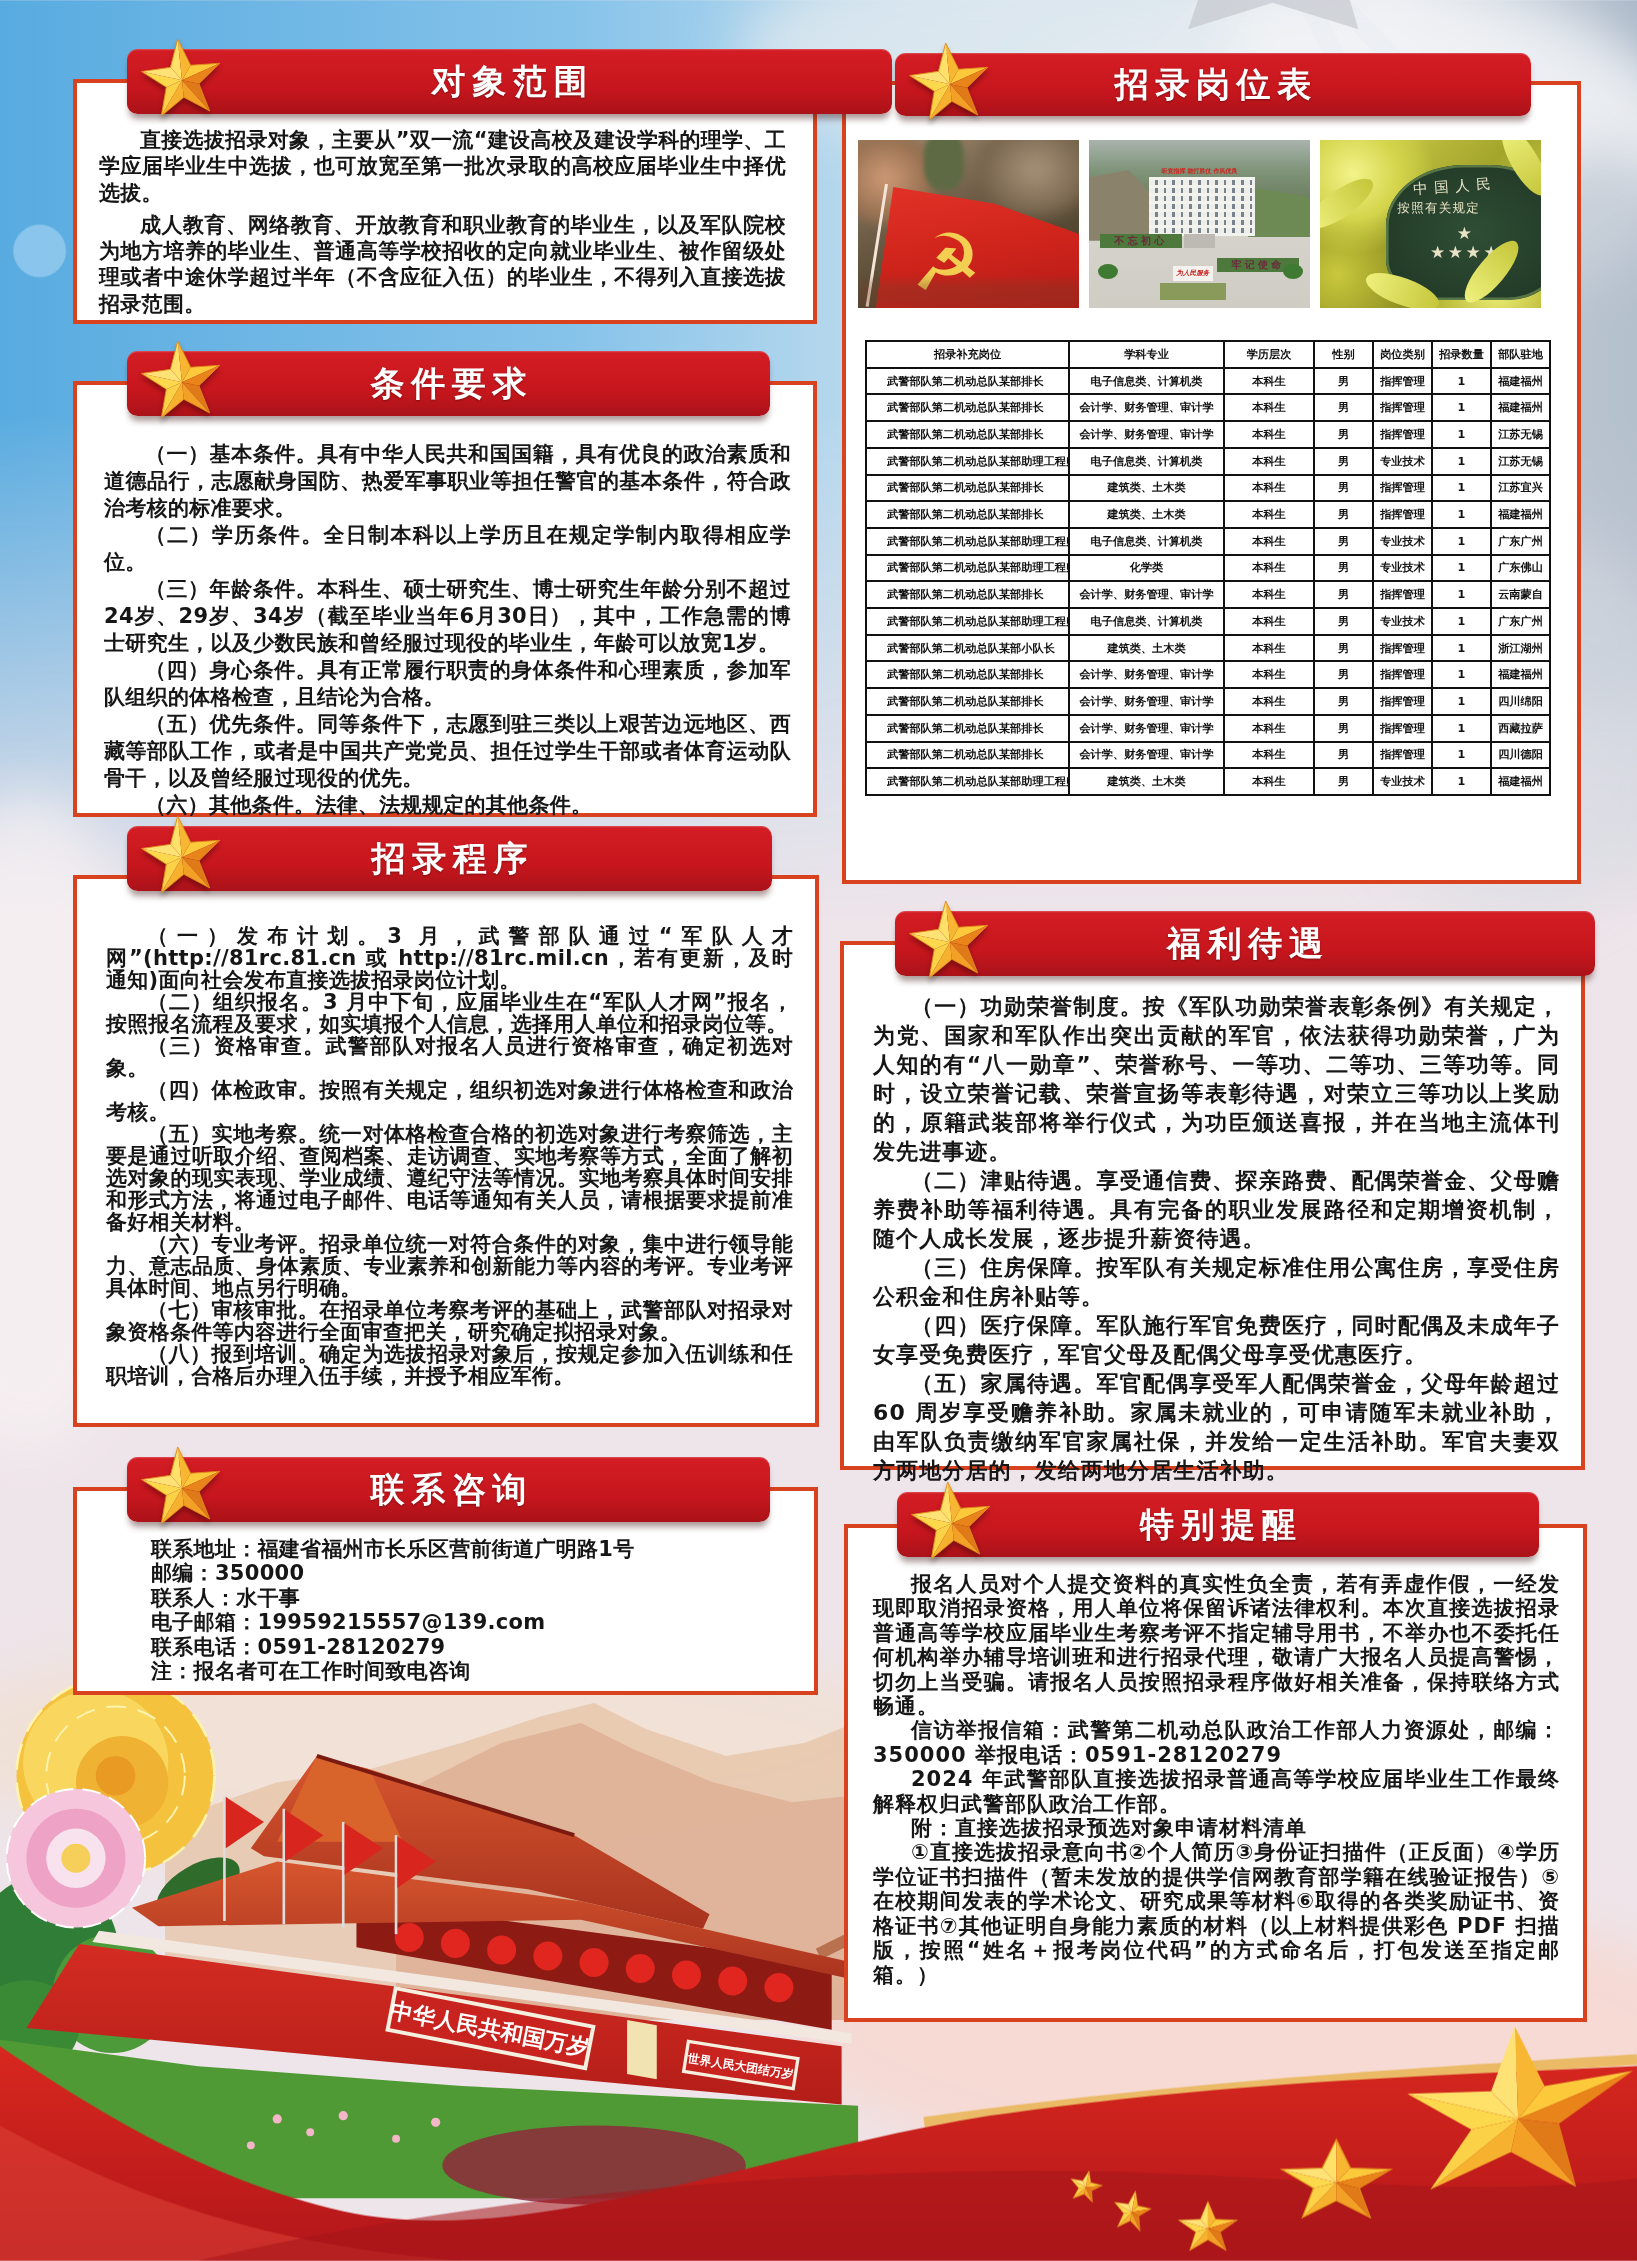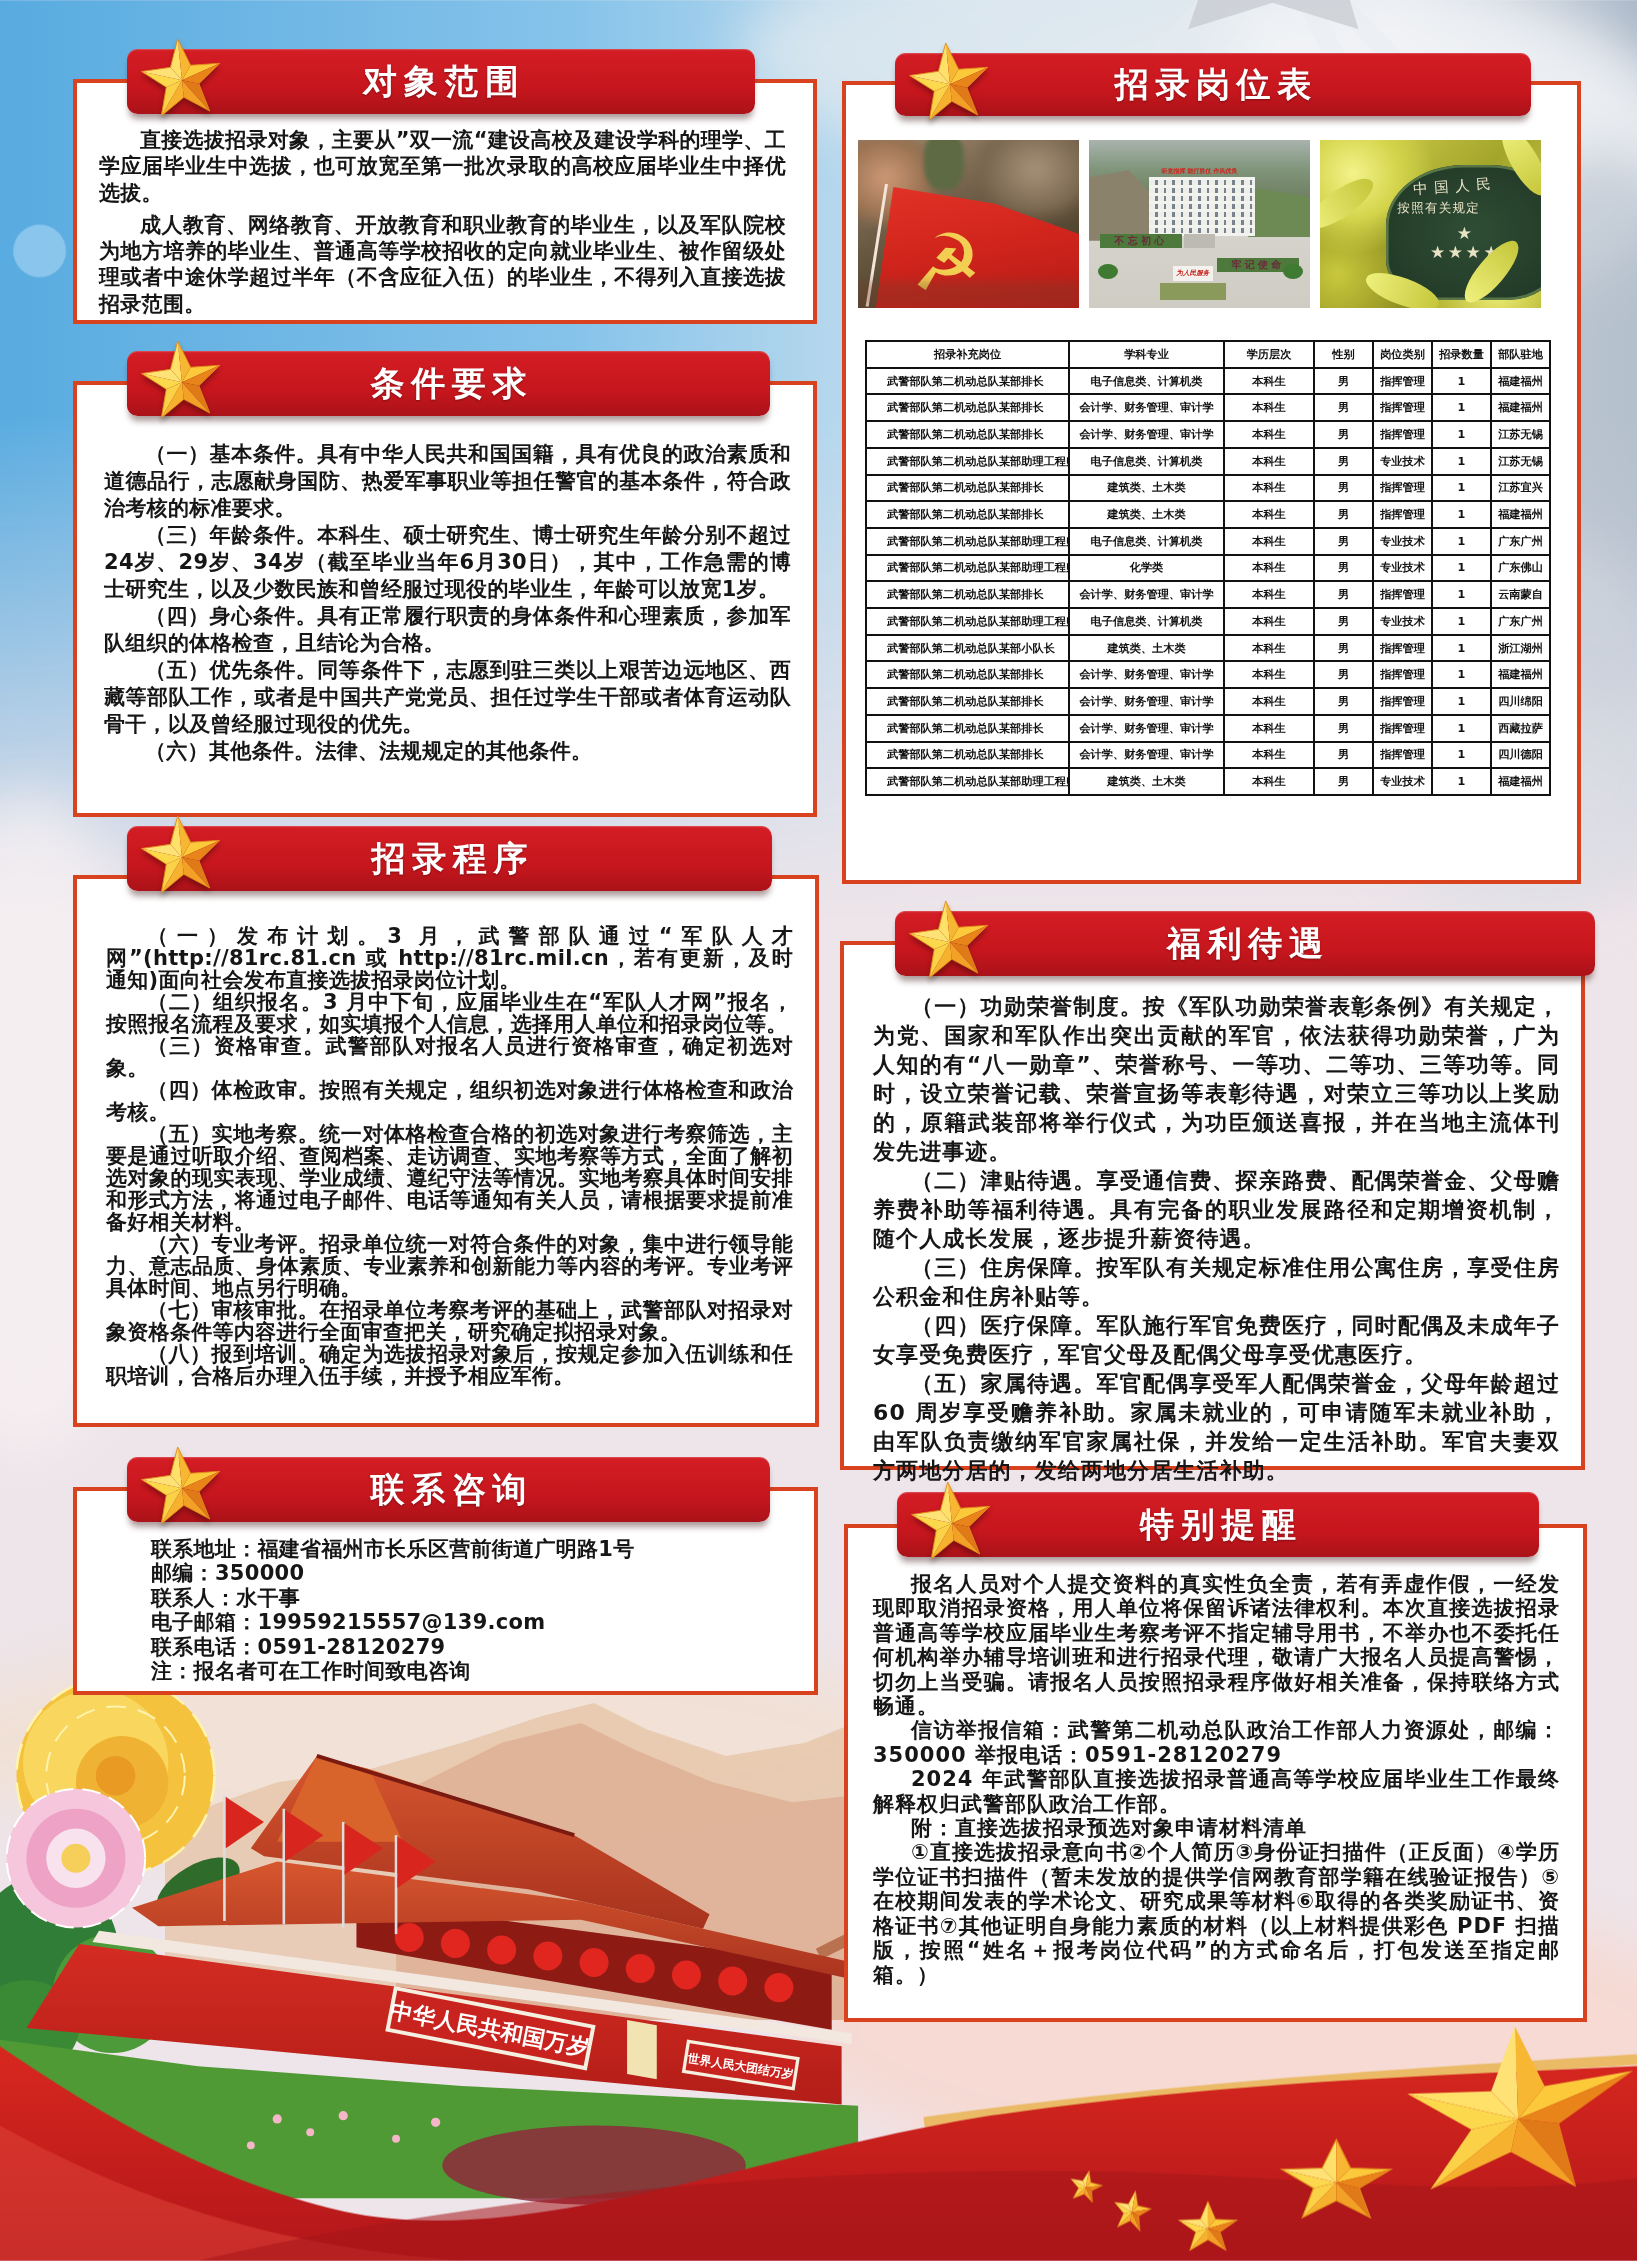--- a/index.html
+++ b/index.html
@@ -252,21 +252,21 @@
     </g>
     <use href="#star-shape" transform="translate(1933,3238) scale(1.83,1.37)"></use>
     <use href="#star-shape" transform="translate(1618,3287) rotate(12 27 25) scale(0.54,0.53)"></use>
     <use href="#star-shape" transform="translate(1684,3317) rotate(10 31 32) scale(0.62,0.68)"></use>
     <use href="#star-shape" transform="translate(1781,3333) scale(0.98,0.86)"></use>
   </g>
 </svg>
 
 <section>
   <div class="box" style="left:73px;top:79px;width:744px;height:245px;"></div>
-  <div class="hdr" style="left:127px;top:49px;width:628px;">
+  <div class="hdr" style="left:127px;top:49px;width:765px;">
     <svg class="hdr-star" viewBox="0 0 100 95">
         <use href="#star-shape" transform="rotate(-6 50 50)"></use>
       </svg>
     <div class="hdr-title">对象范围</div>
   </div>
   <div class="txt t-scope">
     <p>直接选拔招录对象，主要从”双一流“建设高校及建设学科的理学、工学应届毕业生中选拔，也可放宽至第一批次录取的高校应届毕业生中择优选拔。</p>
     <p>成人教育、网络教育、开放教育和职业教育的毕业生，以及军队院校为地方培养的毕业生、普通高等学校招收的定向就业毕业生、被作留级处理或者中途休学超过半年（不含应征入伍）的毕业生，不得列入直接选拔招录范围。</p>
   </div>
 </section>
@@ -274,20 +274,21 @@
 <section>
   <div class="box" style="left:73px;top:381px;width:744px;height:436px;"></div>
   <div class="hdr" style="left:127px;top:351px;width:643px;">
     <svg class="hdr-star" viewBox="0 0 100 95">
         <use href="#star-shape" transform="rotate(-6 50 50)"></use>
       </svg>
     <div class="hdr-title">条件要求</div>
   </div>
   <div class="txt t-req">
     <p>（一）基本条件。具有中华人民共和国国籍，具有优良的政治素质和道德品行，志愿献身国防、热爱军事职业等担任警官的基本条件，符合政治考核的标准要求。</p>
+    <p>（二）学历条件。全日制本科以上学历且在规定学制内取得相应学位。</p>
     <p>（三）年龄条件。本科生、硕士研究生、博士研究生年龄分别不超过24岁、29岁、34岁（截至毕业当年6月30日），其中，工作急需的博士研究生，以及少数民族和曾经服过现役的毕业生，年龄可以放宽1岁。</p>
     <p>（四）身心条件。具有正常履行职责的身体条件和心理素质，参加军队组织的体格检查，且结论为合格。</p>
     <p>（五）优先条件。同等条件下，志愿到驻三类以上艰苦边远地区、西藏等部队工作，或者是中国共产党党员、担任过学生干部或者体育运动队骨干，以及曾经服过现役的优先。</p>
     <p>（六）其他条件。法律、法规规定的其他条件。</p>
   </div>
 </section>
 
 <section>
   <div class="box" style="left:73px;top:875px;width:746px;height:552px;"></div>
   <div class="hdr" style="left:127px;top:826px;width:645px;">

